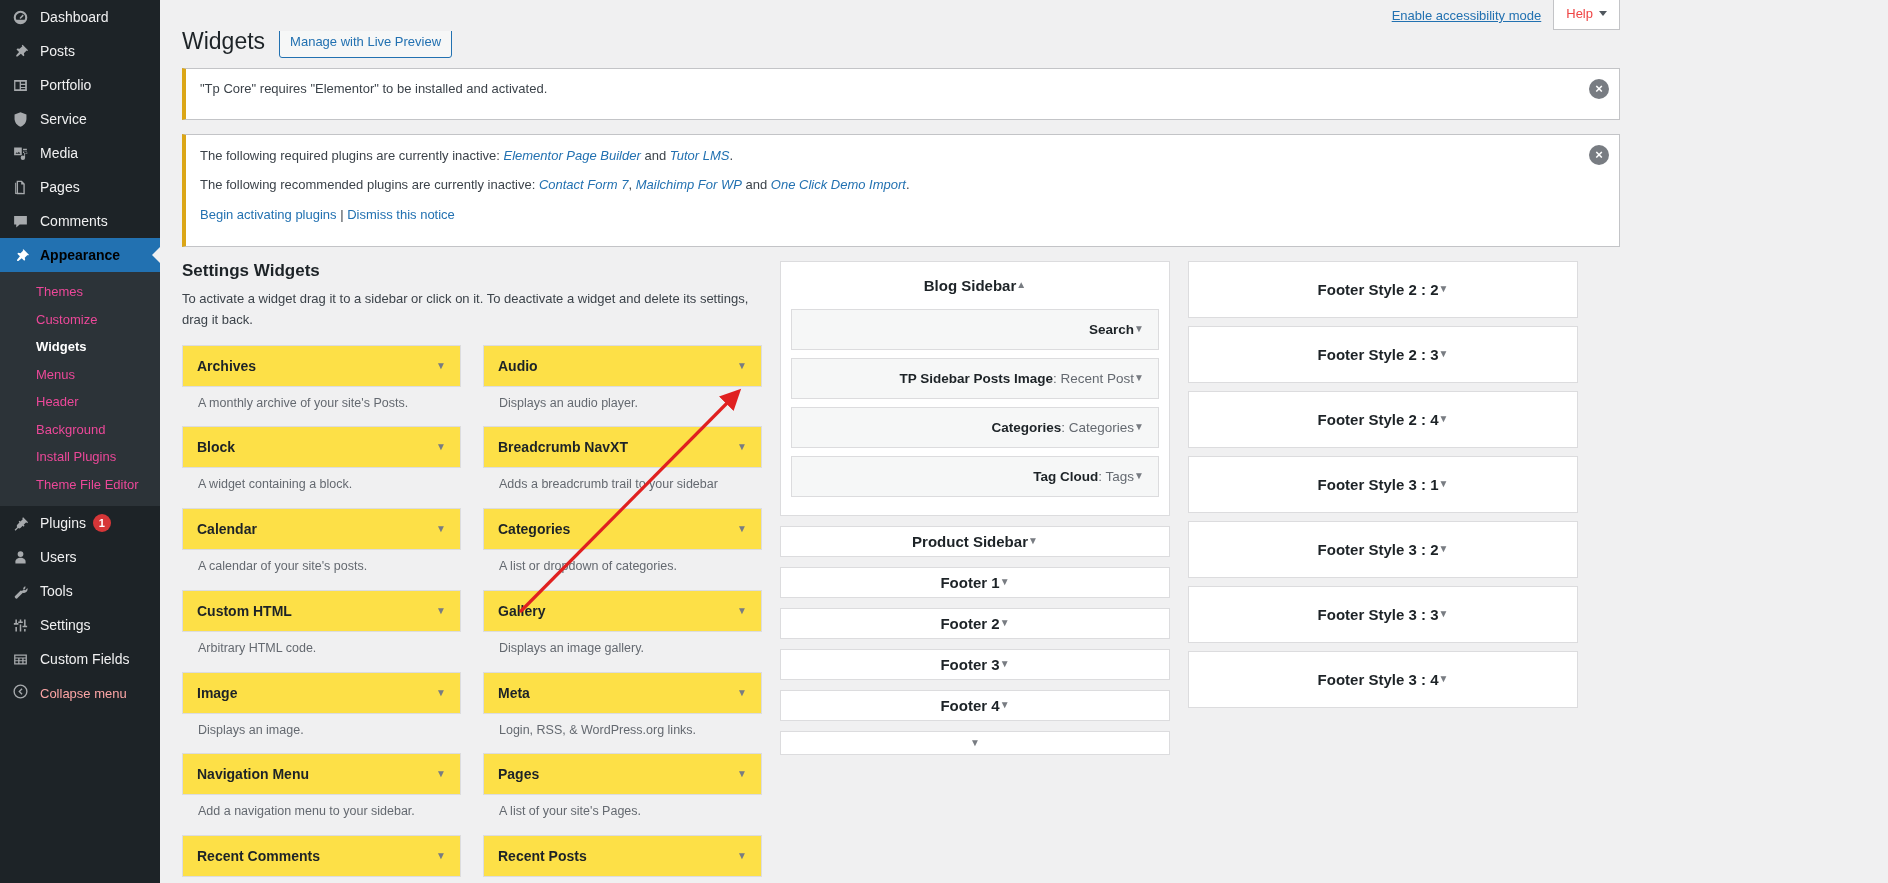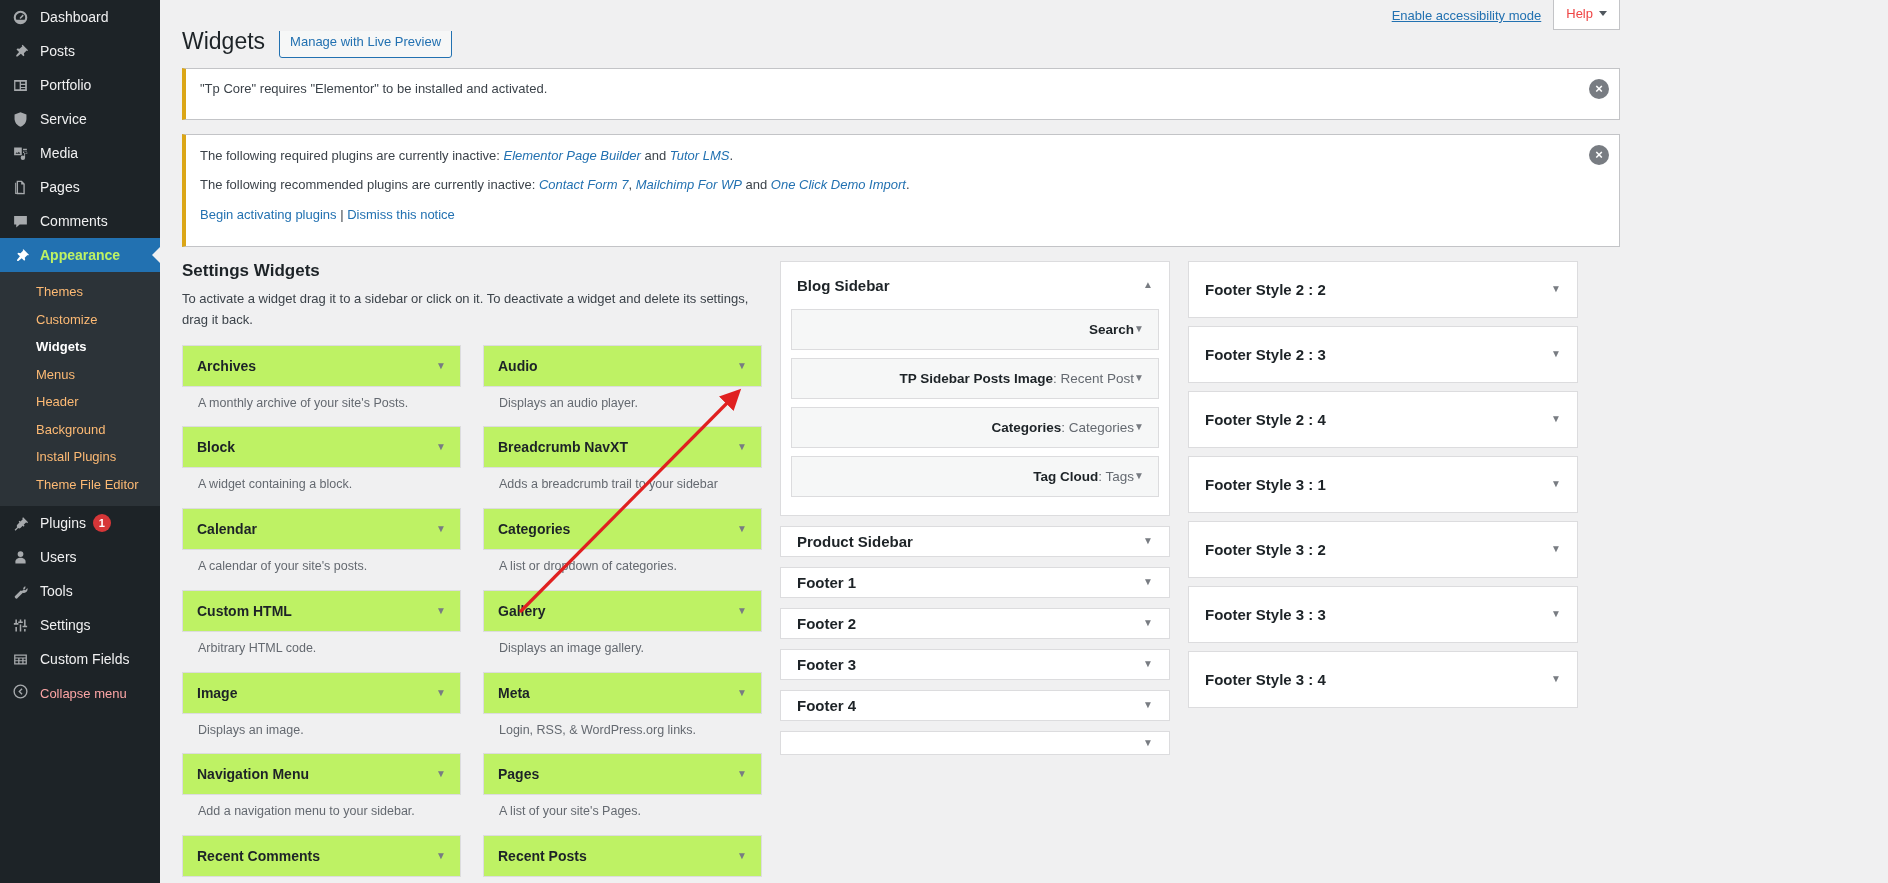--- a/index.html
+++ b/index.html
@@ -29,32 +29,32 @@
     padding:0 0 0 12px;
     font-size:14px;
     color:#f0f0f1;
     cursor:pointer;
     position:relative;
   }
   .menu-top .mi { width:22px; flex:0 0 22px; display:flex; align-items:center; justify-content:flex-start; color:#a7aaad; }
   .menu-top .mi svg { display:block; }
   .menu-top .lbl { margin-left:6px; white-space:nowrap; }
   .menu-top.current {
-    background:#2271b1; color:#bef264; font-weight:600;
+    background:#2271b1; color:#000000; font-weight:600;
   }
   .menu-top.current .mi { color:#fff; }
   .menu-top.current:after {
     content:""; position:absolute; right:0; top:50%; margin-top:-8px;
     border-style:solid; border-width:8px 8px 8px 0;
     border-color:transparent #f0f0f1 transparent transparent;
   }
   .submenu { background:#2c3338; padding:6px 0 8px 0; }
   .submenu a {
     display:block; padding:5px 0 5px 36px;
-    color:#fdba74; text-decoration:none; font-size:13px;
+    color:#ec4899; text-decoration:none; font-size:13px;
     line-height:1.35;
   }
   .submenu a.cur { color:#fff; font-weight:700; }
   .badge {
     display:inline-block; min-width:18px; height:18px; line-height:18px;
     border-radius:10px; background:#d63638; color:#fff;
     font-size:11px; font-weight:600; text-align:center;
     padding:0 5px; margin-left:7px; vertical-align:middle;
   }
   #collapse-menu {
@@ -114,31 +114,31 @@
   .col-mid  { width:390px; flex:0 0 390px; }
   .col-right{ width:390px; flex:0 0 390px; }
 
   h2.sec-title { font-size:17px; font-weight:600; color:#1d2327; margin:0 0 8px 0; }
   .sec-desc { font-size:13px; color:#3c434a; line-height:1.6; margin:0 0 14px 0; }
 
   .widget-grid { display:flex; gap:22px; }
   .wcol { flex:1; min-width:0; }
   .widget-item { margin-bottom:4px; }
   .widget-top {
-    background:#bef264; border:1px solid #dcdcde;
+    background:#fde047; border:1px solid #dcdcde;
     padding:12px 14px; font-size:14px; font-weight:600; color:#1d2327;
     display:flex; align-items:center; justify-content:space-between; cursor:pointer;
   }
   .widget-top .arw { color:#787c82; font-size:10px; line-height:1; }
   .widget-desc { font-size:12.5px; color:#646970; padding:7px 0 10px 16px; line-height:1.5; }
 
   
   .ws { background:#fff; border:1px solid #dcdcde; margin-bottom:10px; }
   .ws-head {
-    display:flex; align-items:center; justify-content:space-between;
+    display:flex; align-items:center; justify-content:center;
     padding:15px 16px; cursor:pointer;
   }
   .ws-head h3 { margin:0; font-size:15px; font-weight:600; color:#1d2327; }
   .ws-head .arw { color:#787c82; font-size:10px; line-height:1; }
   .ws-body { padding:0 10px 10px 10px; }
   .ws-widget {
     background:#f6f7f7; border:1px solid #dcdcde;
     padding:12px 14px; margin-bottom:8px;
     font-size:13.5px; color:#646970; cursor:pointer;
     display:flex; align-items:center; justify-content:flex-end;

